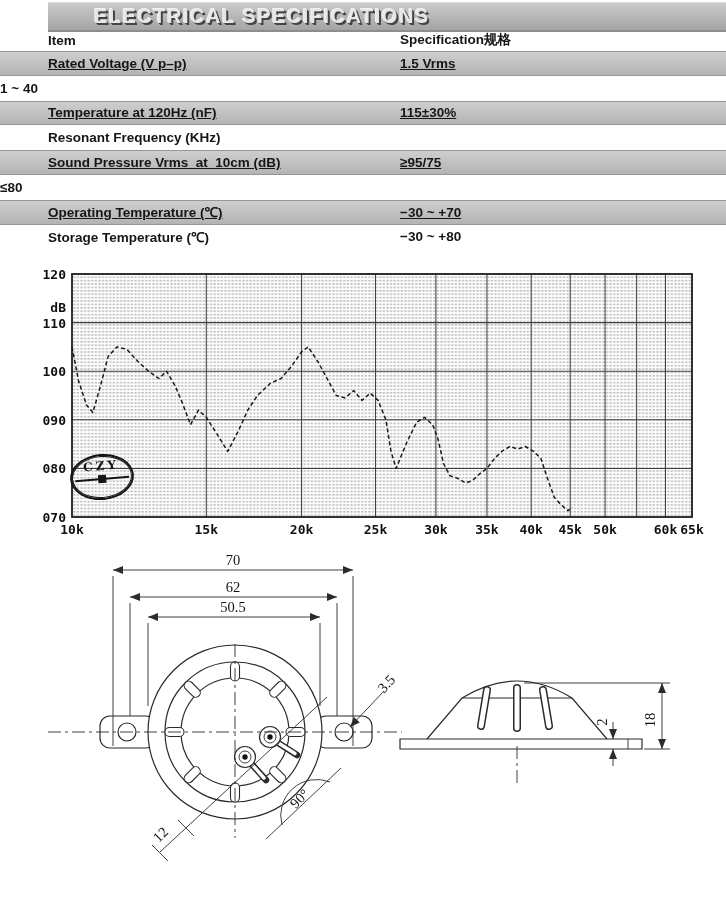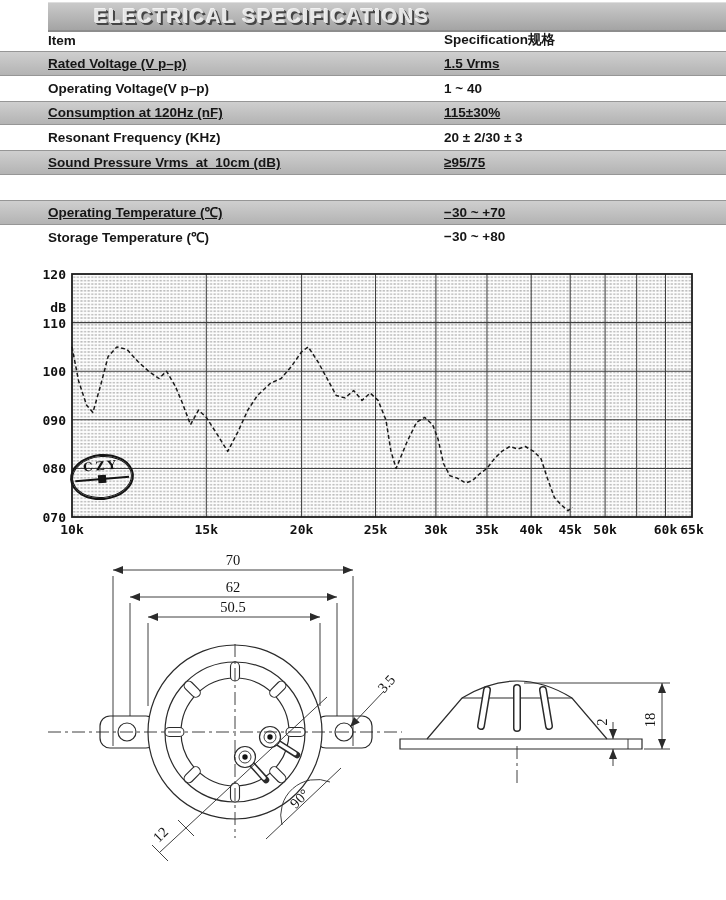--- a/index.html
+++ b/index.html
@@ -20,21 +20,21 @@
   }
   
   .spec-table{position:absolute;left:0;top:29px;width:726px;}
   .spec-row{display:flex;height:24.8px;align-items:center;font-size:13.5px;font-weight:bold;}
   .spec-row.head{height:22px;}
   .spec-row.shaded{
     background:linear-gradient(#d0d0d0,#b2b2b2);
     box-shadow:inset 0 1px 0 #969696, inset 0 -1px 0 #969696;
     text-decoration:underline;
   }
-  .cell.item{padding-left:48px;width:444px;box-sizing:border-box;white-space:pre;}
+  .cell.item{padding-left:48px;width:400px;box-sizing:border-box;white-space:pre;}
   .cell.value{flex:1;white-space:pre;}
   
   .chart-wrap{position:absolute;left:26px;top:262px;width:700px;height:292px;}
   #chart-svg .ylab,#chart-svg .xlab{
     font-family:"DejaVu Sans Mono",monospace;font-size:13px;font-weight:bold;fill:#101010;
   }
   #chart-svg .grid{stroke:#3f3f3f;stroke-width:1.05;}
   #chart-svg .frame{stroke:#1c1c1c;stroke-width:1.8;fill:none;}
   #chart-svg .curve{fill:none;stroke:#1a1a1a;stroke-width:1.5;stroke-dasharray:4 2.6;stroke-linejoin:round;}
   .stamp{
@@ -74,36 +74,35 @@
   <div class="spec-row head">
     <div class="cell item">Item</div>
     <div class="cell value">Specification规格</div>
   </div>
   <div>
       <div class="spec-row shaded">
         <div class="cell item">Rated Voltage (V p–p)</div>
         <div class="cell value">1.5 Vrms</div>
       </div>
       <div class="spec-row">
-        <div class="cell item">Operating Voltage(V p–p)</div>
         <div class="cell value">1 ~ 40</div>
       </div>
       <div class="spec-row shaded">
-        <div class="cell item">Consumption at 120Hz (nF)</div>
+        <div class="cell item">Temperature at 120Hz (nF)</div>
         <div class="cell value">115±30%</div>
       </div>
       <div class="spec-row">
         <div class="cell item">Resonant Frequency (KHz)</div>
-        <div class="cell value">20 ± 2/30 ± 3</div>
       </div>
       <div class="spec-row shaded">
         <div class="cell item">Sound Pressure Vrms  at  10cm (dB)</div>
         <div class="cell value">≥95/75</div>
       </div>
       <div class="spec-row">
+        <div class="cell value">≤80</div>
       </div>
       <div class="spec-row shaded">
         <div class="cell item">Operating Temperature (℃)</div>
         <div class="cell value">−30 ~ +70</div>
       </div>
       <div class="spec-row">
         <div class="cell item">Storage Temperature (℃)</div>
         <div class="cell value">−30 ~ +80</div>
       </div>
     </div>

